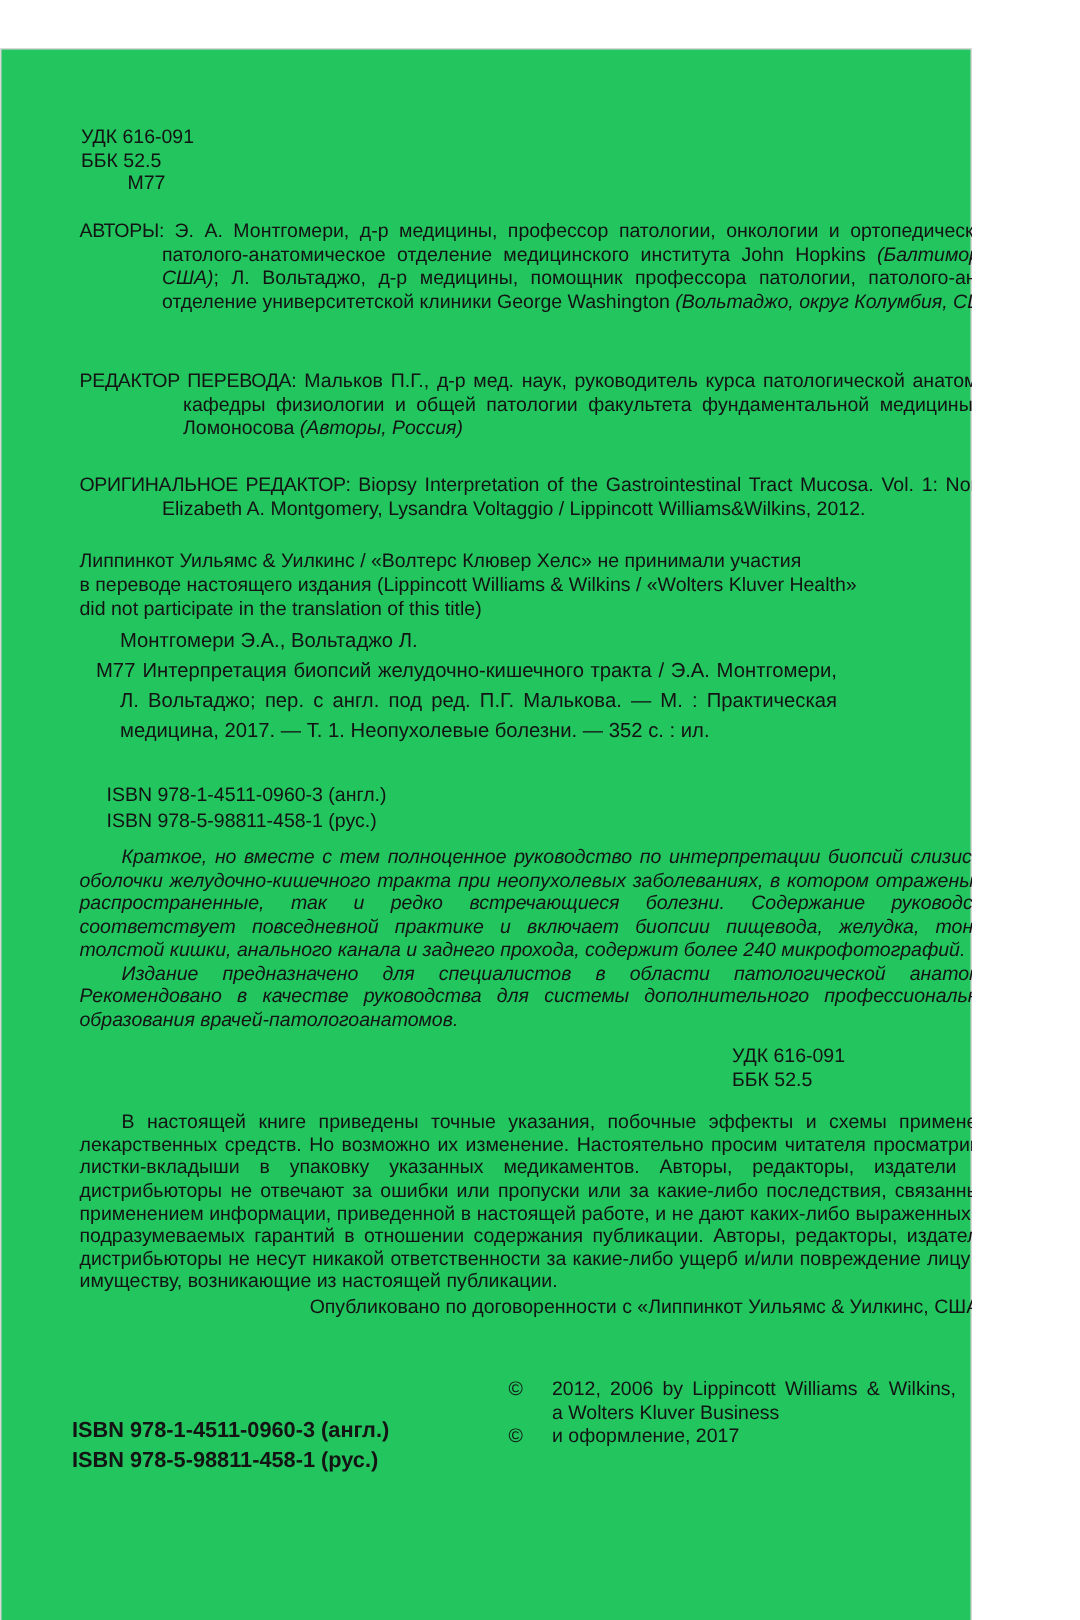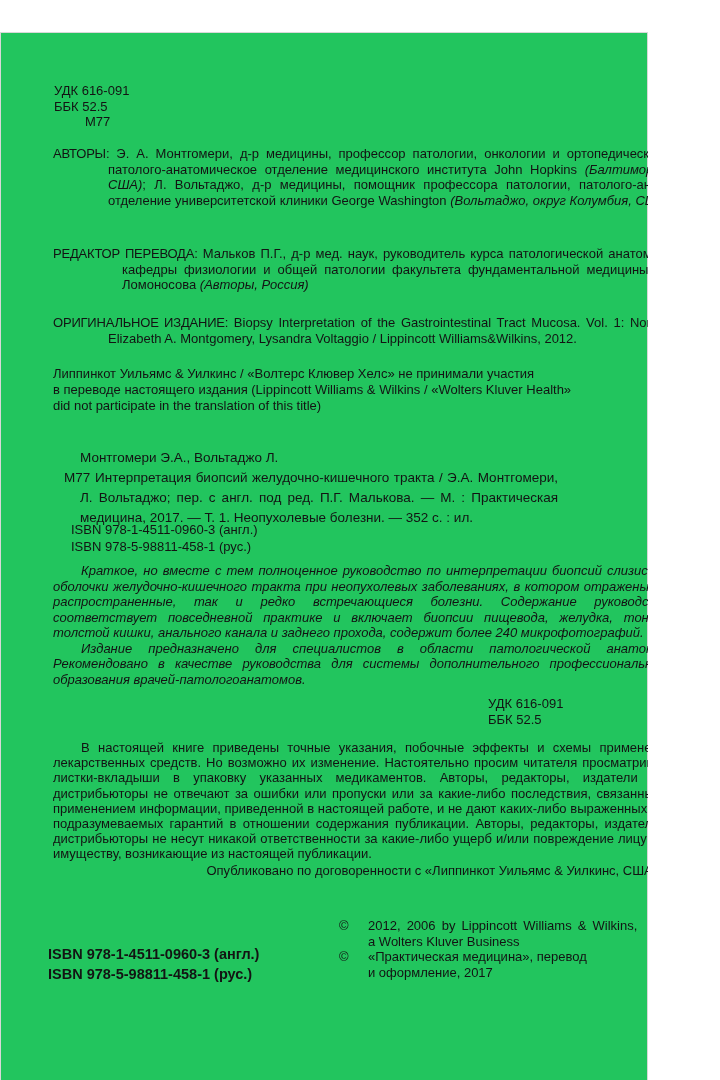--- a/index.html
+++ b/index.html
@@ -28,21 +28,21 @@
   .hang69 { padding-left: 69px; text-indent: -69px; }
   .lbl { letter-spacing: -0.2px; }
 
   .authors  { top: 114px; }
   .editor   { top: 214px; }
   .original { top: 283px; }
 
   .notrans { left: 53px; top: 334px; width: 620px; text-align: left; line-height: 16px; }
 
   
-  .catalog { left: 80px; top: 416px; width: 478px; font-size: 13.5px; line-height: 20px; }
+  .catalog { left: 80px; top: 385px; width: 478px; font-size: 13.5px; line-height: 20px; }
   .cat-entry { position: relative; text-align: justify; text-indent: 15px; }
   .cat-code { position: absolute; left: -31px; top: 0; font-style: normal; font-weight: normal; }
 
   .isbn-top { left: 71px; top: 489px; line-height: 17px; }
 
   .annot { left: 53px; top: 531px; width: 620px; font-style: italic; }
   .annot p { margin: 0; text-align: justify; text-indent: 28px; }
 
   .codes-right { left: 488px; top: 664px; }
 
@@ -74,21 +74,21 @@
     <i>(Балтимор, Мэрилэнд, США)</i><span>;</span>
     <b>Л. Вольтаджо,</b>
     <span>д-р медицины, помощник профессора патологии, патолого-анатомическое отделение университетской клиники George Washington</span>
     <i>(Вольтаджо, округ Колумбия, США)</i></p>
 
   <p class="blk hang hang69 editor"><span class="lbl">РЕДАКТОР ПЕРЕВОДА:</span>
     <b>Мальков П.Г.,</b>
     <span>д-р мед. наук, руководитель курса патологической анатомии, профессор кафедры физиологии и общей патологии факультета фундаментальной медицины МГУ им. М.В. Ломоносова</span>
     <i>(Авторы, Россия)</i></p>
 
-  <p class="blk hang hang55 original"><span class="lbl">ОРИГИНАЛЬНОЕ ИЗДАНИЕ:</span>
+  <p class="blk hang hang55 original"><span class="lbl">ОРИГИНАЛЬНОЕ РЕДАКТОР:</span>
     <span>Biopsy Interpretation of the Gastrointestinal Tract Mucosa. Vol. 1: Non-Neoplastic / Elizabeth A. Montgomery, Lysandra Voltaggio / Lippincott Williams&amp;Wilkins, 2012.</span></p>
 
   <div class="blk notrans">
     <div>Липпинкот Уильямс &amp; Уилкинс / «Волтерс Клювер Хелс» не принимали участия</div>
     <div>в переводе настоящего издания (Lippincott Williams &amp; Wilkins / «Wolters Kluver Health»</div>
     <div>did not participate in the translation of this title)</div>
   </div>
 
   <div class="blk catalog">
     <div class="bold">Монтгомери Э.А., Вольтаджо Л.</div>
@@ -127,19 +127,18 @@
     <div class="cp-item">
       <span class="cp-sign">©</span>
       <div class="cp-text">
         <div class="cp-line-wide">2012, 2006 by Lippincott Williams &amp; Wilkins,</div>
         <div>a Wolters Kluver Business</div>
       </div>
     </div>
     <div class="cp-item">
       <span class="cp-sign">©</span>
       <div class="cp-text">
-        <div>«Практическая медицина», перевод</div>
         <div>и оформление, 2017</div>
       </div>
     </div>
   </div>
 
 </div>
 
 </body></html>

